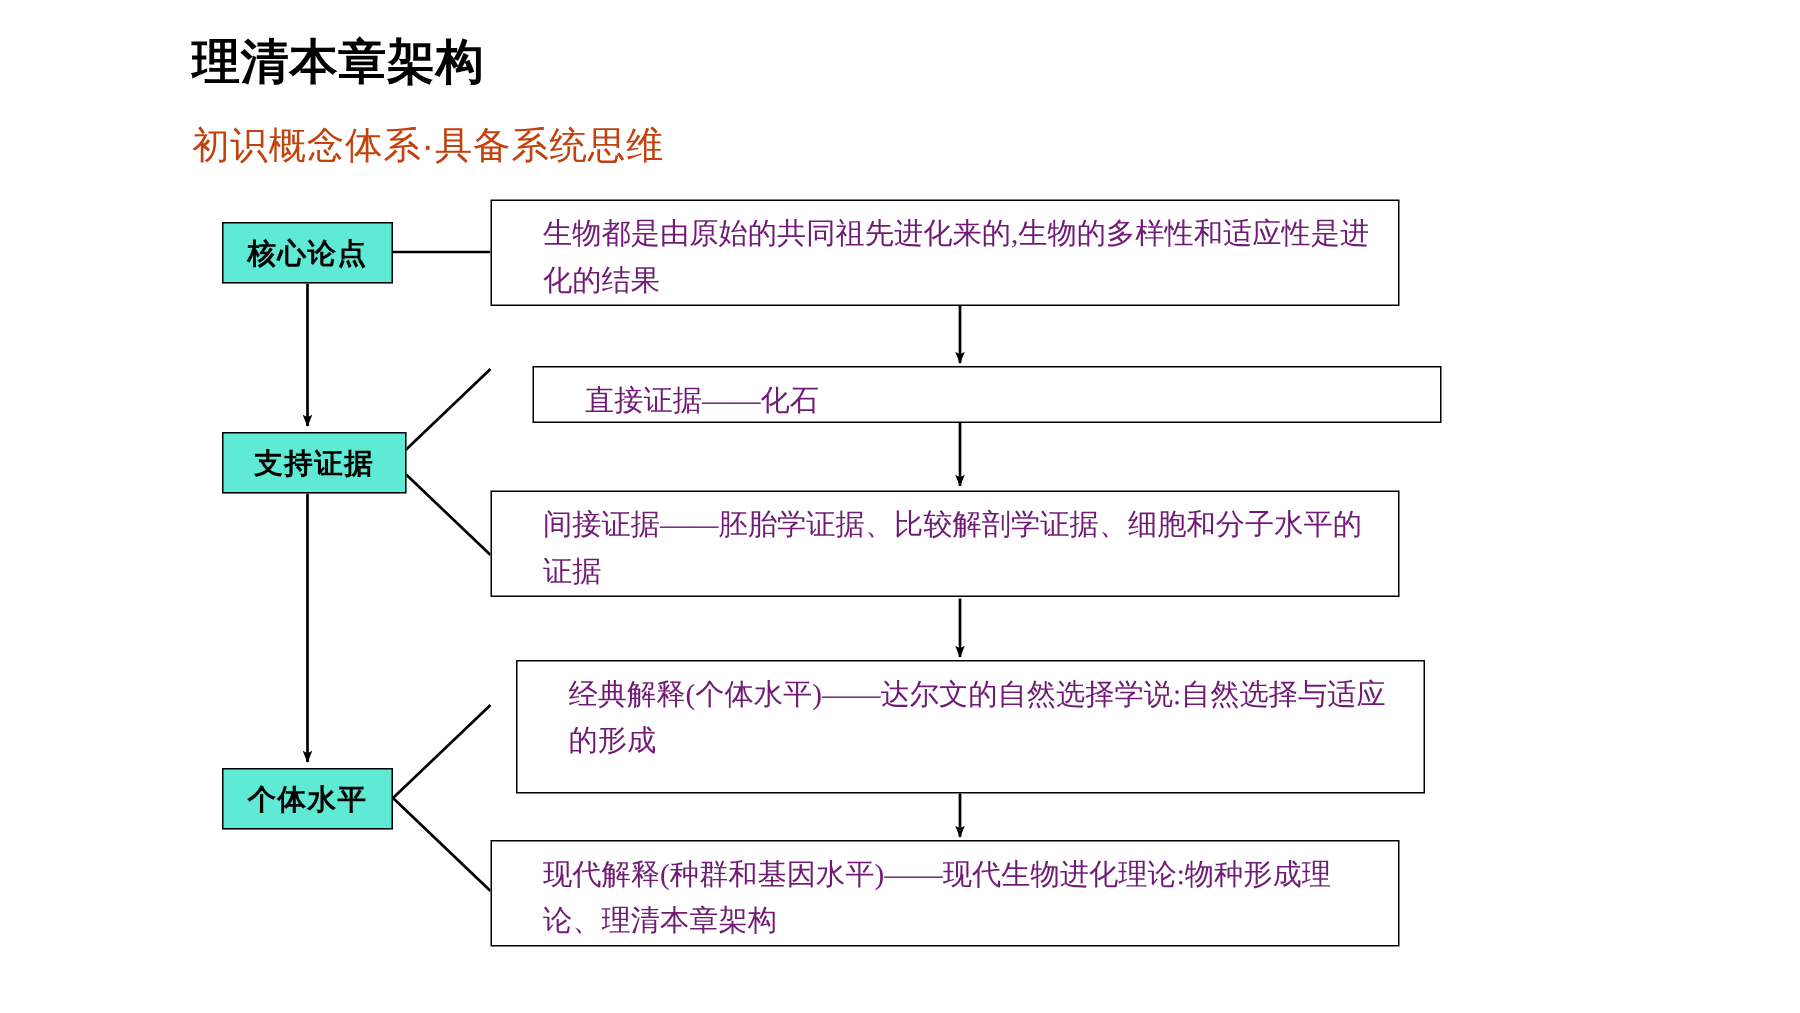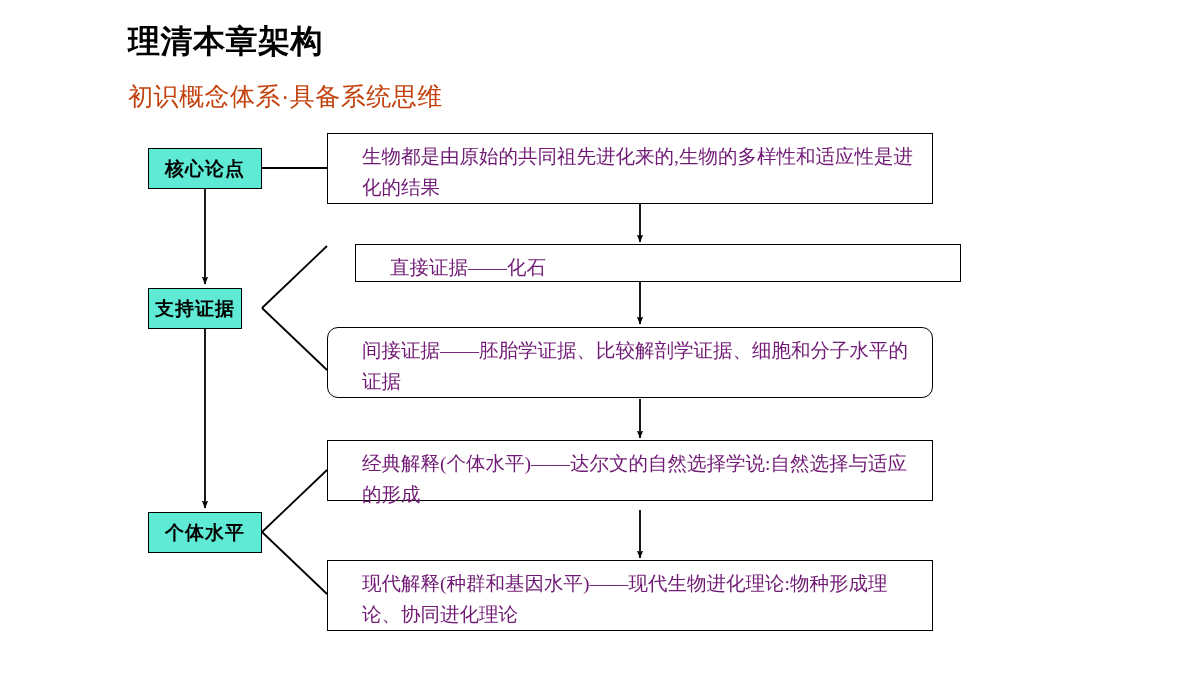--- a/index.html
+++ b/index.html
@@ -105,27 +105,27 @@
 
     <line x1="640" y1="282" x2="640" y2="324" stroke="#000000" stroke-width="1.8" marker-end="url(#arrowhead)"></line>
 
     <line x1="640" y1="399" x2="640" y2="438" stroke="#000000" stroke-width="1.8" marker-end="url(#arrowhead)"></line>
 
     <line x1="640" y1="510" x2="640" y2="558" stroke="#000000" stroke-width="1.8" marker-end="url(#arrowhead)"></line>
   </svg>
 
   <div class="stage-label" style="left:148px; top:148px; width:114px; height:41px;">核心论点</div>
 
-  <div class="stage-label" style="left:148px; top:288px; width:94px; height:41px;">支持证据</div>
+  <div class="stage-label" style="left:148px; top:288px; width:123px; height:41px;">支持证据</div>
 
   <div class="stage-label" style="left:148px; top:512px; width:114px; height:41px;">个体水平</div>
 
   <div class="content-box" style="left:327px; top:133px; width:606px; height:71px;">生物都是由原始的共同祖先进化来的,生物的多样性和适应性是进化的结果</div>
 
   <div class="content-box" style="left:327px; top:244px; width:606px; height:38px;margin-left:28px;">直接证据——化石</div>
 
-  <div class="content-box" style="left:327px; top:327px; width:606px; height:71px;border-radius:11px;">间接证据——胚胎学证据、比较解剖学证据、细胞和分子水平的证据</div>
+  <div class="content-box" style="left:327px; top:327px; width:606px; height:71px;">间接证据——胚胎学证据、比较解剖学证据、细胞和分子水平的证据</div>
 
-  <div class="content-box" style="left:327px; top:440px; width:606px; height:61px;">经典解释(个体水平)——达尔文的自然选择学说:自然选择与适应的形成</div>
+  <div class="content-box" style="left:344px; top:440px; width:606px; height:89px;">经典解释(个体水平)——达尔文的自然选择学说:自然选择与适应的形成</div>
 
-  <div class="content-box" style="left:327px; top:560px; width:606px; height:71px;">现代解释(种群和基因水平)——现代生物进化理论:物种形成理论、协同进化理论</div>
+  <div class="content-box" style="left:327px; top:560px; width:606px; height:71px;">现代解释(种群和基因水平)——现代生物进化理论:物种形成理论、理清本章架构</div>
 
 </div>
 
 </body></html>

